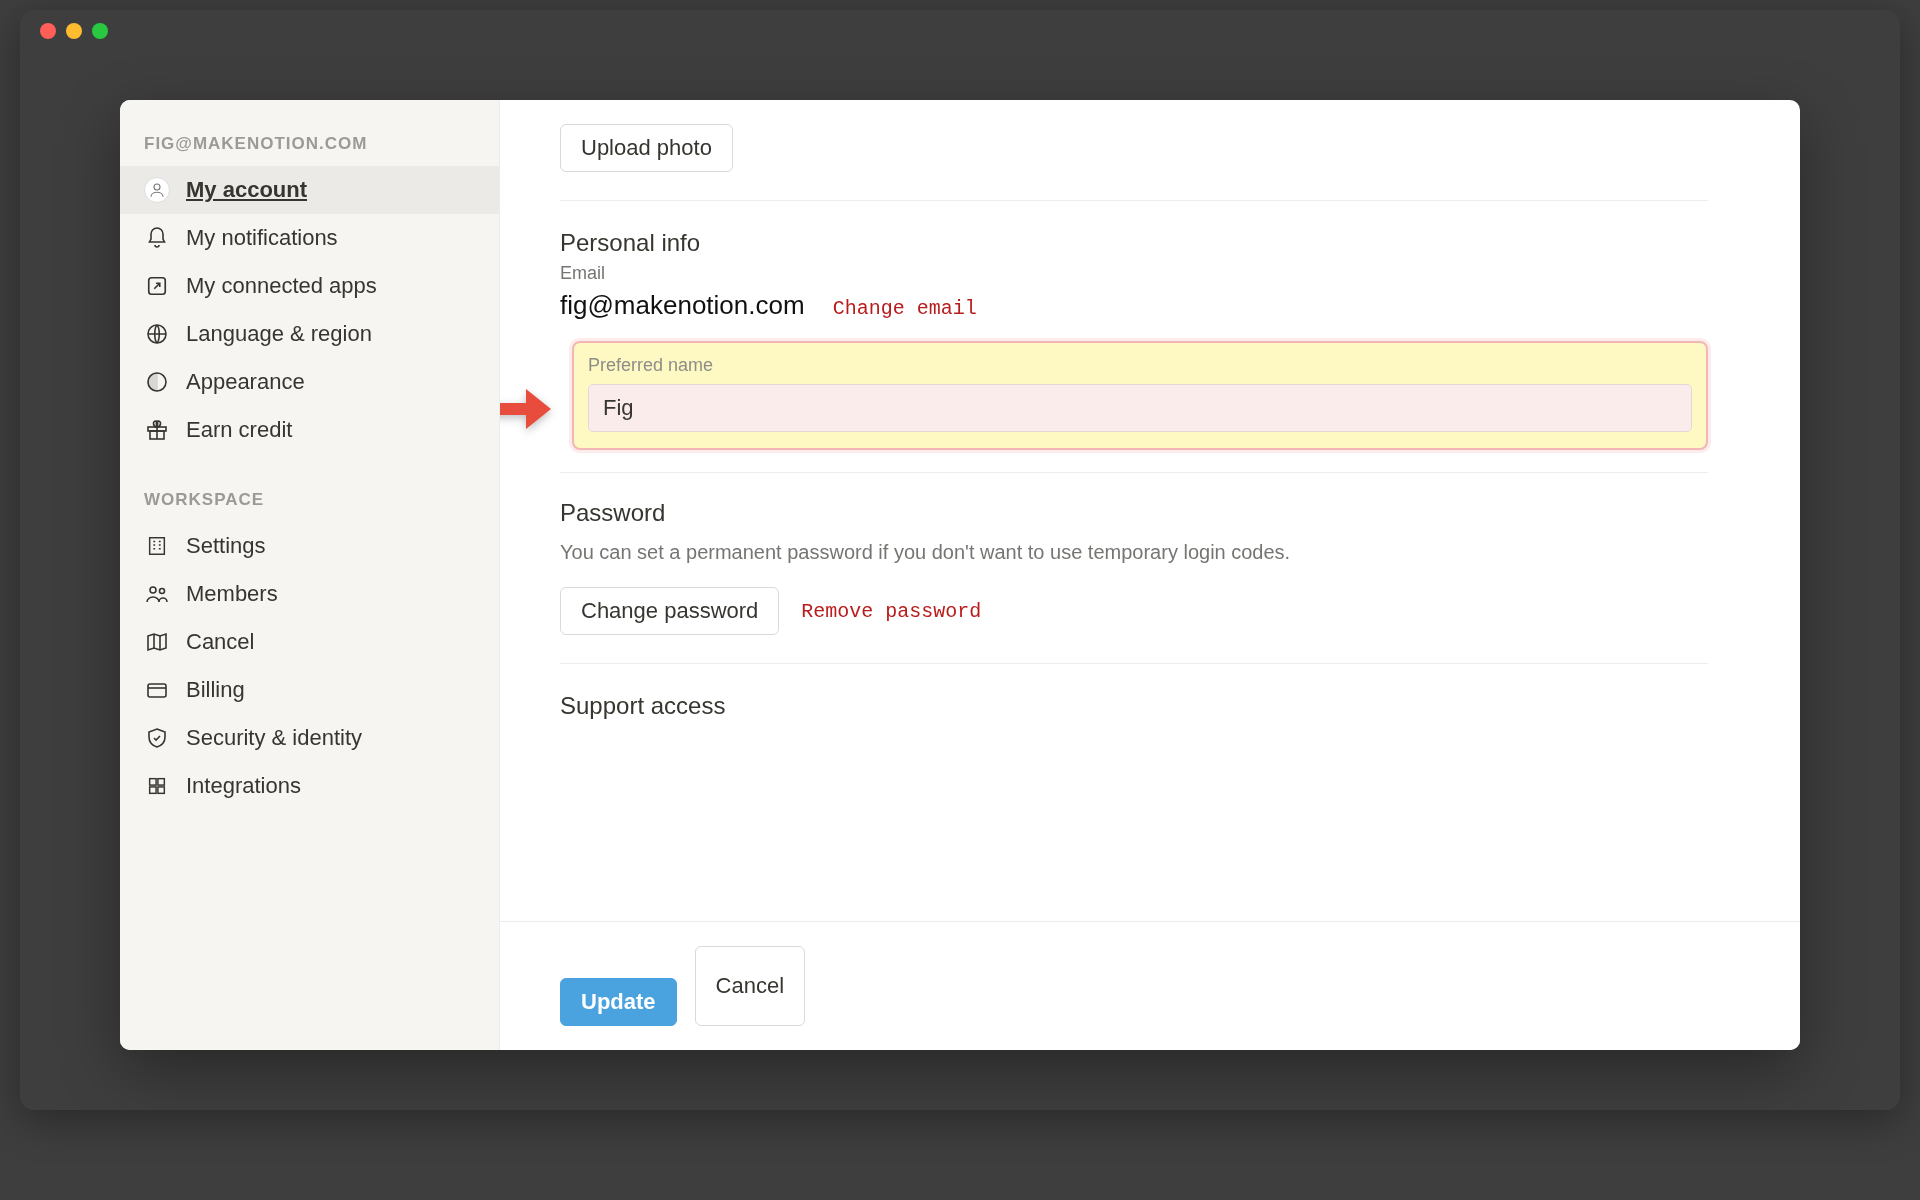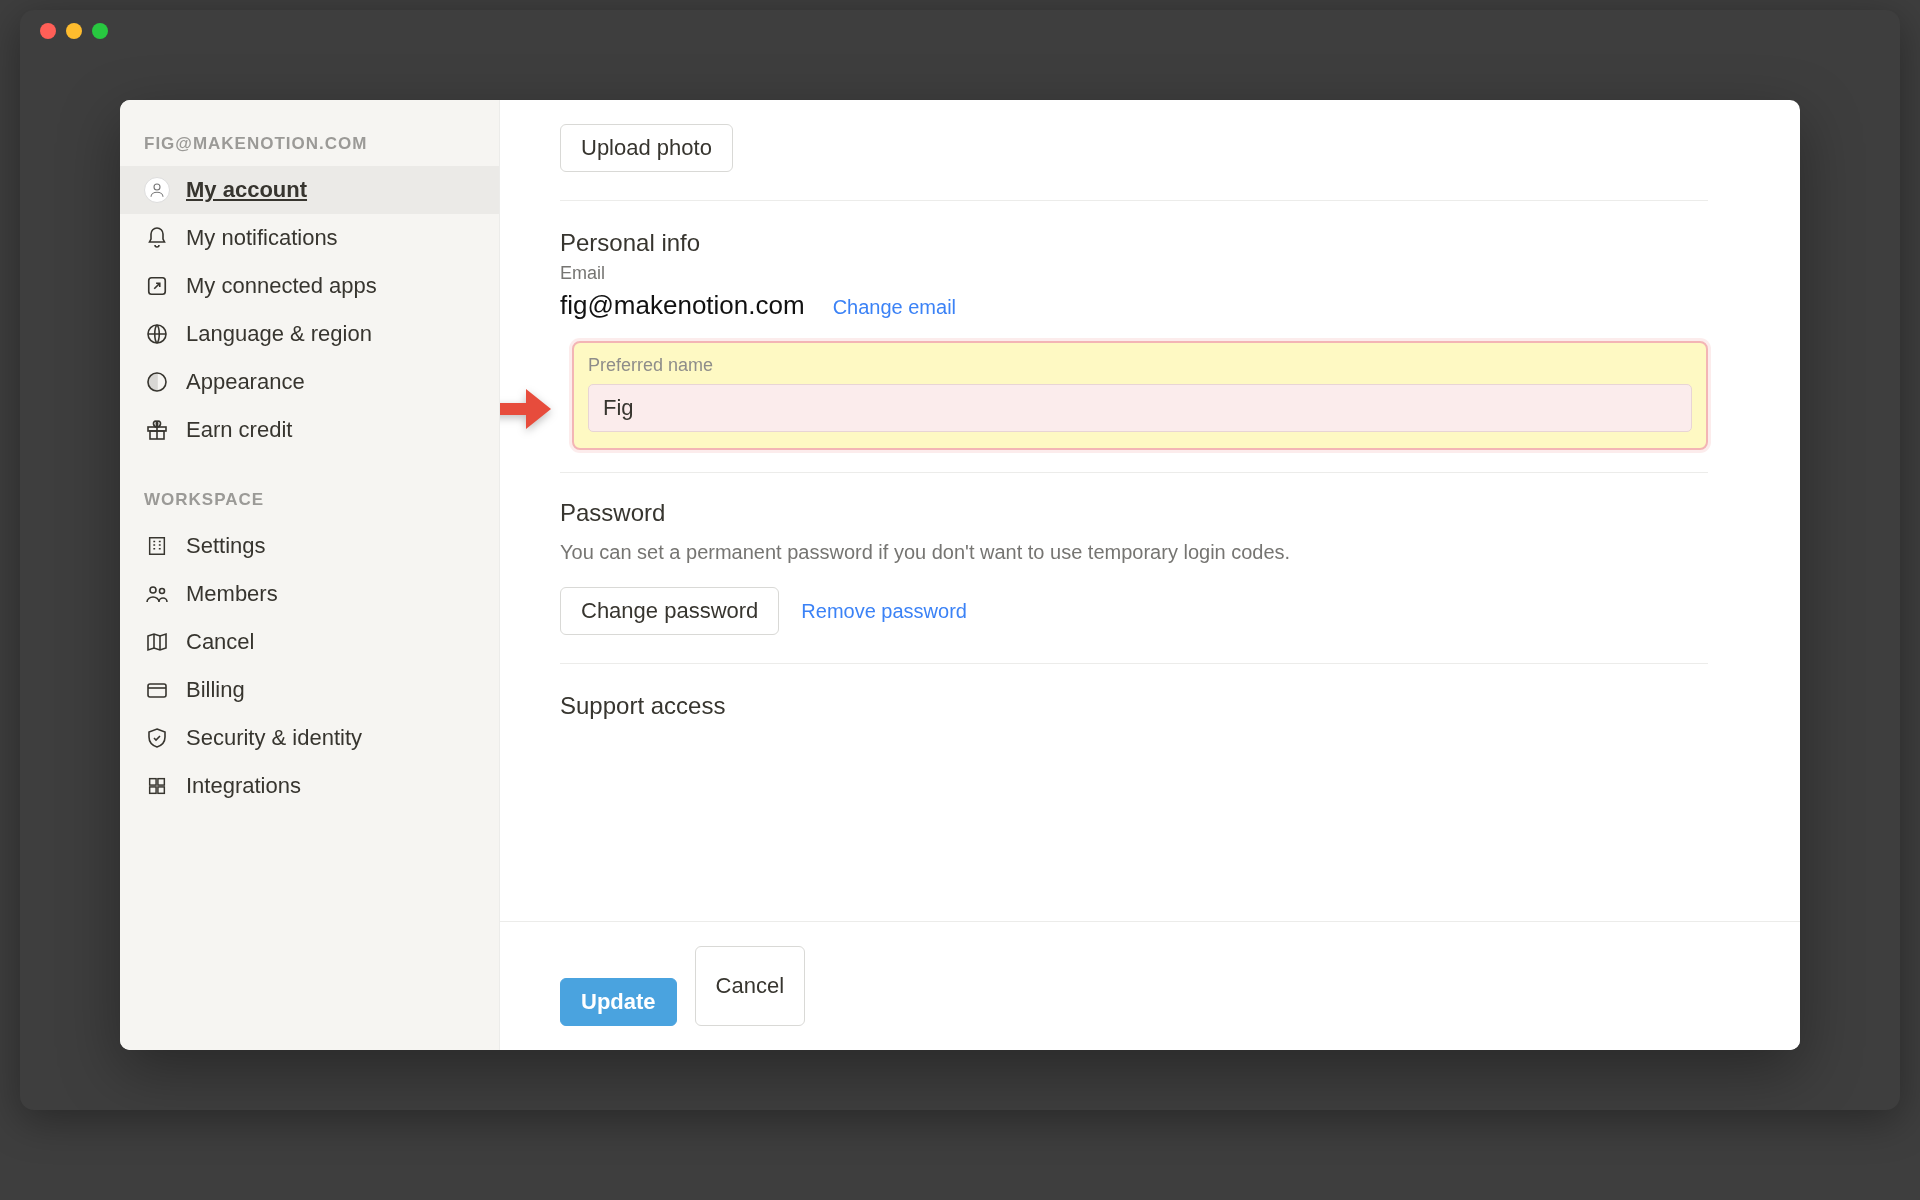--- a/index.html
+++ b/index.html
@@ -92,21 +92,21 @@
     color:#fff;
     font-weight:600;
     margin-top:32px;
   }
   .section-divider { border:none; border-top:1px solid #ececea; margin: 28px 0; }
   .section-divider.tight { margin: 22px 0 26px 0; }
   .section-title { font-size:24px; color:#37352f; font-weight:500; margin-bottom:6px; }
   .field-label { font-size:18px; color:#767572; margin-top:4px; }
   .email-row { display:flex; align-items:baseline; gap:28px; margin-top:6px; }
   .email-val { font-size:26px; color:#111; }
-  .link-muted { font-size:20px; color:#3b82f6; cursor:pointer; }
+  .link-muted { font-size:20px; color:#b91c1c; cursor:pointer;font-family:Liberation Mono, monospace; }
 
   
   .highlight-box {
     position:relative;
   }
   .highlight-frame {
     border:2px solid #f3b5b5;
     background:#fef9c3;
     border-radius:8px;
     padding: 12px 14px 16px 14px;

